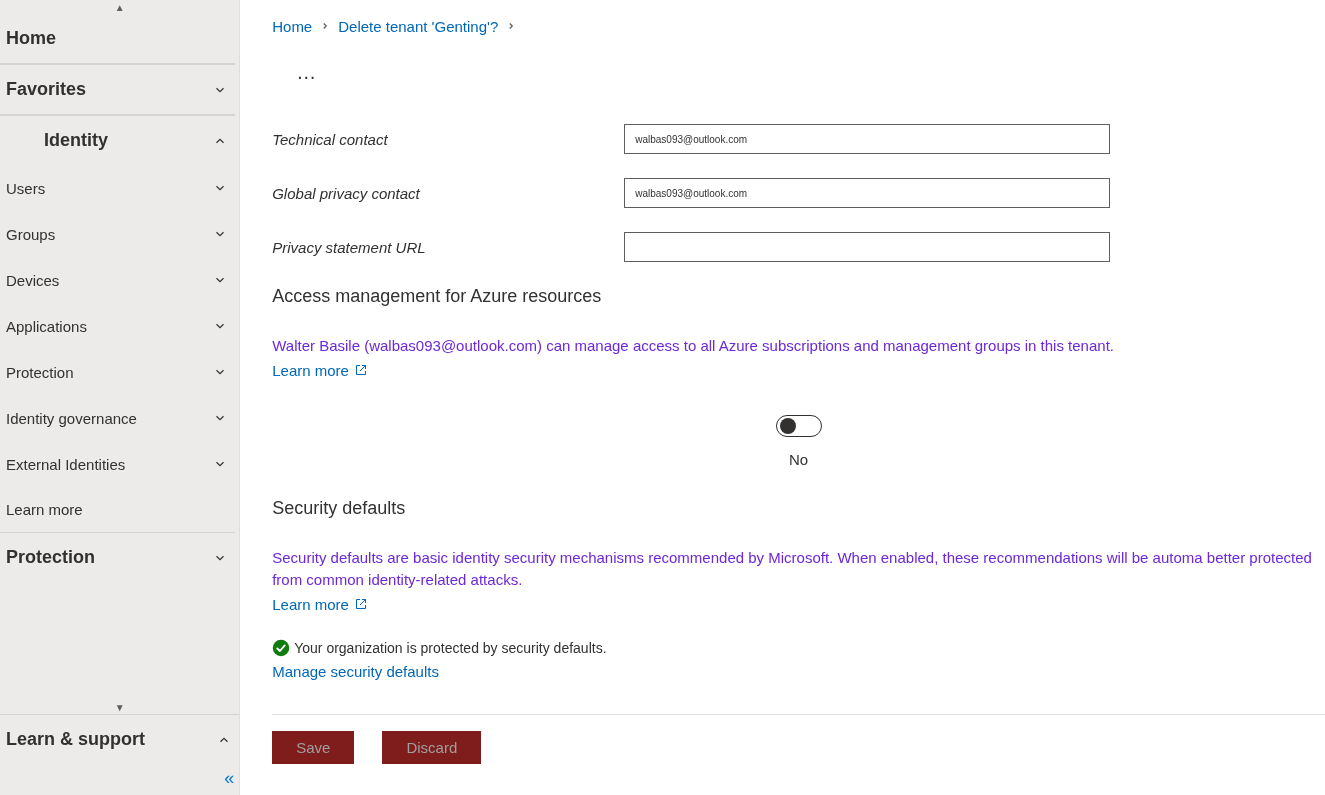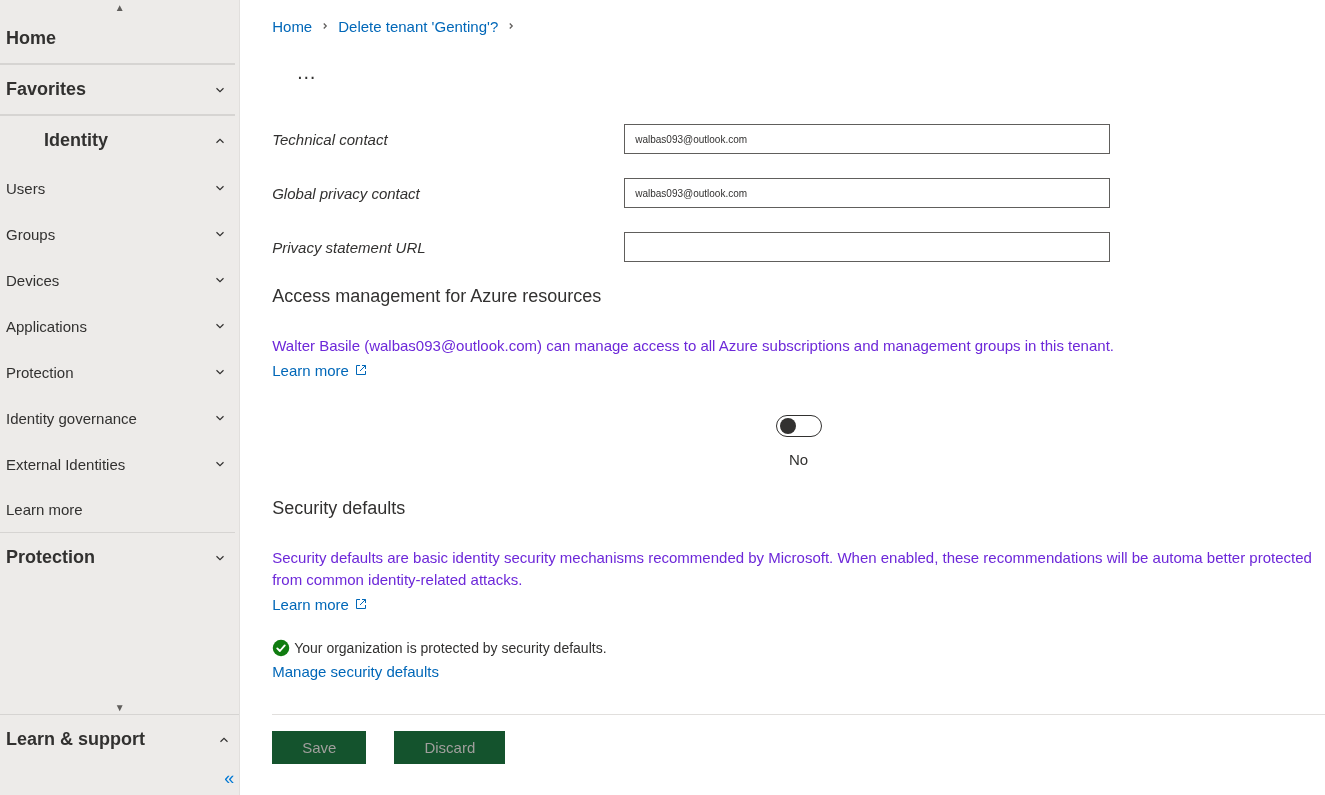--- a/index.html
+++ b/index.html
@@ -128,23 +128,23 @@
   }
   .toggle-label { font-size: 15px; }
 
   .status-row { display:flex; align-items:center; gap: 4px; margin-top: 26px; }
   .status-icon { width: 18px; height: 18px; }
 
   .divider { border-top: 1px solid #e1dfdd; margin-top: 34px; }
 
   .action-bar { display:flex; gap:28px; padding: 16px 0 24px 0; }
   .btn {
-    background:#14532d;
+    background:#7f1d1d;
     border:none;
-    padding: 8px 30px;
+    padding: 8px 24px;
     font-size: 15px;
     color:#a19f9d;
     cursor: default;
   }
 </style>
 </head>
 <body>
 
 <nav class="sidebar">
   <div class="side-arrow">▲</div>

